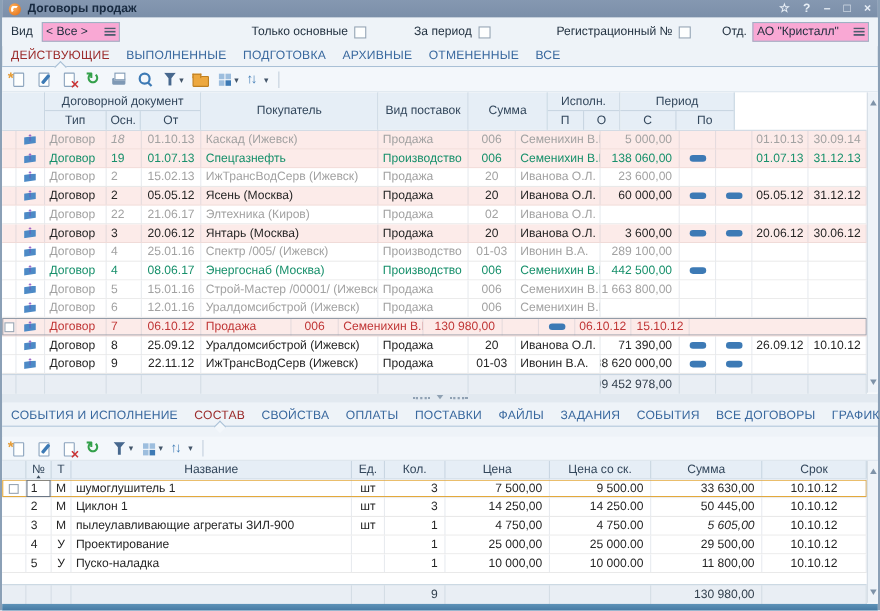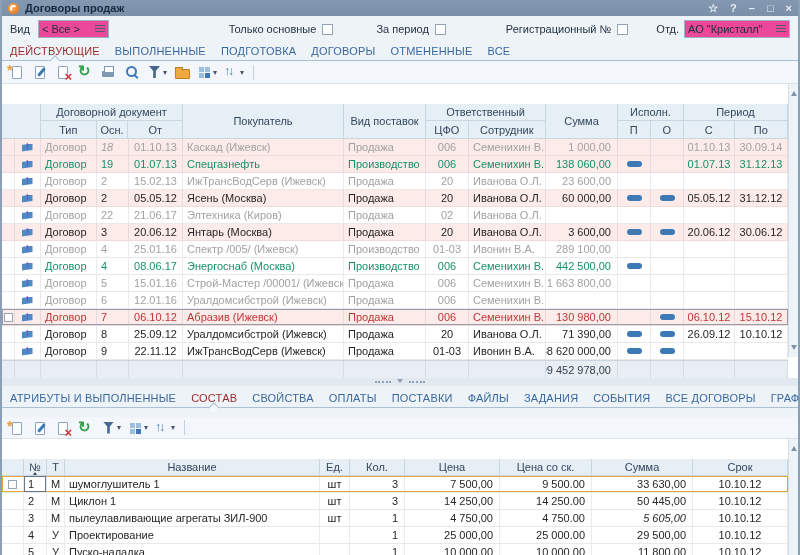--- a/index.html
+++ b/index.html
@@ -11,21 +11,21 @@
   .titlebar{height:16px;background:linear-gradient(#8598b1,#7b8fa9);display:flex;align-items:center;padding:0 6px;color:#17293f;font-weight:bold;flex:0 0 auto;}
   .app-icon{width:11px;height:11px;border-radius:50%;background:radial-gradient(circle at 35% 35%,#ffb25e,#e06a10);margin-right:6px;position:relative;flex:0 0 auto;}
   .app-icon::after{content:"";position:absolute;inset:2px;border-radius:50%;border:2px solid transparent;border-top-color:#fff;border-left-color:#fff;}
   .win-title{flex:1 1 auto;white-space:nowrap;overflow:hidden;}
   .win-controls{display:flex;gap:12px;color:#e7eef6;font-size:11px;align-items:center;}
   .win-controls span{line-height:11px;cursor:default;}
 
   
   .filterbar{height:26px;display:flex;align-items:center;padding:0 8px;flex:0 0 auto;background:#eef3f8;}
   .lbl{color:#243342;white-space:nowrap;}
-  .combo{height:18px;background:#ec4899;border:1px solid #9fb2c5;display:inline-flex;align-items:center;justify-content:space-between;padding:0 3px;}
+  .combo{height:18px;background:#f9a8d4;border:1px solid #9fb2c5;display:inline-flex;align-items:center;justify-content:space-between;padding:0 3px;}
   .combo-val{white-space:nowrap;overflow:hidden;color:#1d2c3c;}
   .burger{width:10px;height:8px;flex:0 0 auto;background:linear-gradient(#4c5c6d 1.5px,transparent 1.5px);background-size:100% 3px;margin-left:4px;}
   .cbx{display:inline-block;width:11px;height:11px;border:1px solid #93a3b4;background:#fdfefe;flex:0 0 auto;}
 
   
   .tabstrip{display:flex;align-items:flex-end;gap:15px;padding:0 8px 3px 8px;border-bottom:1px solid #a9c0d6;flex:0 0 auto;}
   .tabstrip-main{height:19px;}
   .tabstrip-detail{height:22px;background:#eef3f8;}
   .tab{color:#39689e;white-space:nowrap;position:relative;cursor:default;letter-spacing:.2px;}
   .tab.active{color:#9b2b2b;}
@@ -49,21 +49,21 @@
   .tbi-search::before{content:"";position:absolute;left:3px;top:2px;width:7px;height:7px;border:2px solid #3d7ab5;border-radius:50%;}
   .tbi-search::after{content:"";position:absolute;left:12px;top:10px;width:2px;height:5px;background:#3d7ab5;transform:rotate(-45deg);}
   .tbi-filter::before{content:"";position:absolute;left:3px;top:2px;width:11px;height:12px;background:#47688e;clip-path:polygon(0 0,100% 0,62% 42%,62% 100%,38% 100%,38% 42%);}
   .tbi-folder::before{content:"";position:absolute;left:2px;top:5px;width:13px;height:8px;background:#eda83f;border:1px solid #bd7f22;border-radius:1px;}
   .tbi-folder::after{content:"";position:absolute;left:2px;top:3px;width:6px;height:3px;background:#eda83f;border:1px solid #bd7f22;border-bottom:none;}
   .tbi-grid::before{content:"";position:absolute;left:3px;top:3px;width:5px;height:5px;background:#9dbede;box-shadow:6px 0 0 #9dbede,0 6px 0 #9dbede,6px 6px 0 #3d7ab5;}
   .tbi-sort::before{content:"\2191\2193";position:absolute;left:1px;top:0;color:#3d7ab5;font-weight:bold;font-size:12px;letter-spacing:-2px;}
 
   
   .grid-wrap{display:flex;flex:0 0 auto;background:#fff;}
-  .grid-body{flex:0 0 auto;margin-top:20px;}
+  .grid-body{flex:0 0 auto;}
   .scrollbar{width:14px;background:#eef3f8;border-left:1px solid #d4dde5;display:flex;flex-direction:column;justify-content:space-between;align-items:center;padding:4px 0;}
   .sa-up{width:0;height:0;border:3px solid transparent;border-bottom:5px solid #7f93a8;}
   .sa-down{width:0;height:0;border:3px solid transparent;border-top:5px solid #7f93a8;}
 
   .hgroup{display:inline-flex;flex-direction:column;vertical-align:top;border-right:1px solid #c9d6e2;background:#e6eef6;color:#33475c;}
   .hcell{display:flex;align-items:center;justify-content:center;white-space:nowrap;overflow:hidden;}
   .hcell.top{height:17px;border-bottom:1px solid #c9d6e2;}
   .hcell.tall{height:34px;}
   .hrow{display:flex;height:17px;}
   .hsub{display:flex;align-items:center;justify-content:center;border-right:1px solid #c9d6e2;white-space:nowrap;overflow:hidden;height:100%;}
@@ -132,21 +132,21 @@
     <div class="combo" style="width:136px;margin-left:5px;">
       <span class="combo-val">АО "Кристалл"</span>
       <span class="burger"></span>
     </div>
   </div>
 
   <div class="tabstrip tabstrip-main" id="main-tabs">
       <div class="tab active">ДЕЙСТВУЮЩИЕ</div>
       <div class="tab">ВЫПОЛНЕННЫЕ</div>
       <div class="tab">ПОДГОТОВКА</div>
-      <div class="tab">ДОГОВОРЫ</div>
+      <div class="tab">АРХИВНЫЕ</div>
       <div class="tab">ОТМЕНЕННЫЕ</div>
       <div class="tab">ВСЕ</div>
     </div>
 
   <div class="toolbar toolbar-main" id="toolbar-main">
       <div class="tb-btn">
         <span class="tbi tbi-new"></span>
       </div>
       <div class="tb-btn">
         <span class="tbi tbi-edit"></span>
@@ -194,27 +194,20 @@
               <div class="hsub" style="width: 32px;">Осн.</div>
               <div class="hsub" style="width: 54px;">От</div>
             </div>
           </div>
           <div class="hgroup" style="width: 161px;">
             <div class="hcell tall">Покупатель</div>
           </div>
           <div class="hgroup" style="width: 82px;">
             <div class="hcell tall">Вид поставок</div>
           </div>
-          <div class="hgroup" style="width: 120px;">
-            <div class="hcell top">Ответственный</div>
-            <div class="hrow">
-              <div class="hsub" style="width: 43px;">ЦФО</div>
-              <div class="hsub" style="width: 77px;">Сотрудник</div>
-            </div>
-          </div>
           <div class="hgroup" style="width: 72px;">
             <div class="hcell tall">Сумма</div>
           </div>
           <div class="hgroup" style="width: 66px;">
             <div class="hcell top">Исполн.</div>
             <div class="hrow">
               <div class="hsub" style="width: 33px;">П</div>
               <div class="hsub" style="width: 33px;">О</div>
             </div>
           </div>
@@ -232,21 +225,21 @@
             <div class="tc ac" style="width: 26px;">
               <span class="c-icon"></span>
             </div>
             <div class="tc al" style="width: 56px;">Договор</div>
             <div class="tc al" style="width: 32px; font-style: italic;">18</div>
             <div class="tc ac" style="width: 54px;">01.10.13</div>
             <div class="tc al" style="width: 161px;">Каскад (Ижевск)</div>
             <div class="tc al" style="width: 82px;">Продажа</div>
             <div class="tc ac" style="width: 43px;">006</div>
             <div class="tc al" style="width: 77px;">Семенихин В.И.</div>
-            <div class="tc ar" style="width: 72px;">1 000,00</div>
+            <div class="tc ar" style="width: 72px;">5 000,00</div>
             <div class="tc ac" style="width: 33px;"></div>
             <div class="tc ac" style="width: 33px;"></div>
             <div class="tc ac" style="width: 51px;">01.10.13</div>
             <div class="tc ac" style="width: 53px;">30.09.14</div>
           </div>
           <div class="trow tone-green row-pink">
             <div class="tc ac" style="width: 13px;"></div>
             <div class="tc ac" style="width: 26px;">
               <span class="c-icon"></span>
             </div>
@@ -422,21 +415,20 @@
           <div class="trow tone-red row-pink row-current">
             <div class="tc ac" style="width: 13px;">
               <span class="cbx-row"></span>
             </div>
             <div class="tc ac" style="width: 26px;">
               <span class="c-icon"></span>
             </div>
             <div class="tc al" style="width: 56px;">Договор</div>
             <div class="tc al" style="width: 32px;">7</div>
             <div class="tc ac" style="width: 54px;">06.10.12</div>
-            <div class="tc al" style="width: 161px;">Абразив (Ижевск)</div>
             <div class="tc al" style="width: 82px;">Продажа</div>
             <div class="tc ac" style="width: 43px;">006</div>
             <div class="tc al" style="width: 77px;">Семенихин В.И.</div>
             <div class="tc ar" style="width: 72px;">130 980,00</div>
             <div class="tc ac" style="width: 33px;"></div>
             <div class="tc ac" style="width: 33px;">
               <span class="pill"></span>
             </div>
             <div class="tc ac" style="width: 51px;">06.10.12</div>
             <div class="tc ac" style="width: 53px;">15.10.12</div>
@@ -509,21 +501,21 @@
     </div>
   </div>
 
   <div class="splitter">
     <span class="gdots"></span>
     <span class="gtri"></span>
     <span class="gdots"></span>
   </div>
 
   <div class="tabstrip tabstrip-detail" id="detail-tabs">
-      <div class="tab">АТРИБУТЫ И ВЫПОЛНЕННЫЕ</div>
+      <div class="tab">СОБЫТИЯ И ИСПОЛНЕНИЕ</div>
       <div class="tab active">СОСТАВ</div>
       <div class="tab">СВОЙСТВА</div>
       <div class="tab">ОПЛАТЫ</div>
       <div class="tab">ПОСТАВКИ</div>
       <div class="tab">ФАЙЛЫ</div>
       <div class="tab">ЗАДАНИЯ</div>
       <div class="tab">СОБЫТИЯ</div>
       <div class="tab">ВСЕ ДОГОВОРЫ</div>
       <div class="tab">ГРАФИК ОПЛАТ</div>
     </div>

